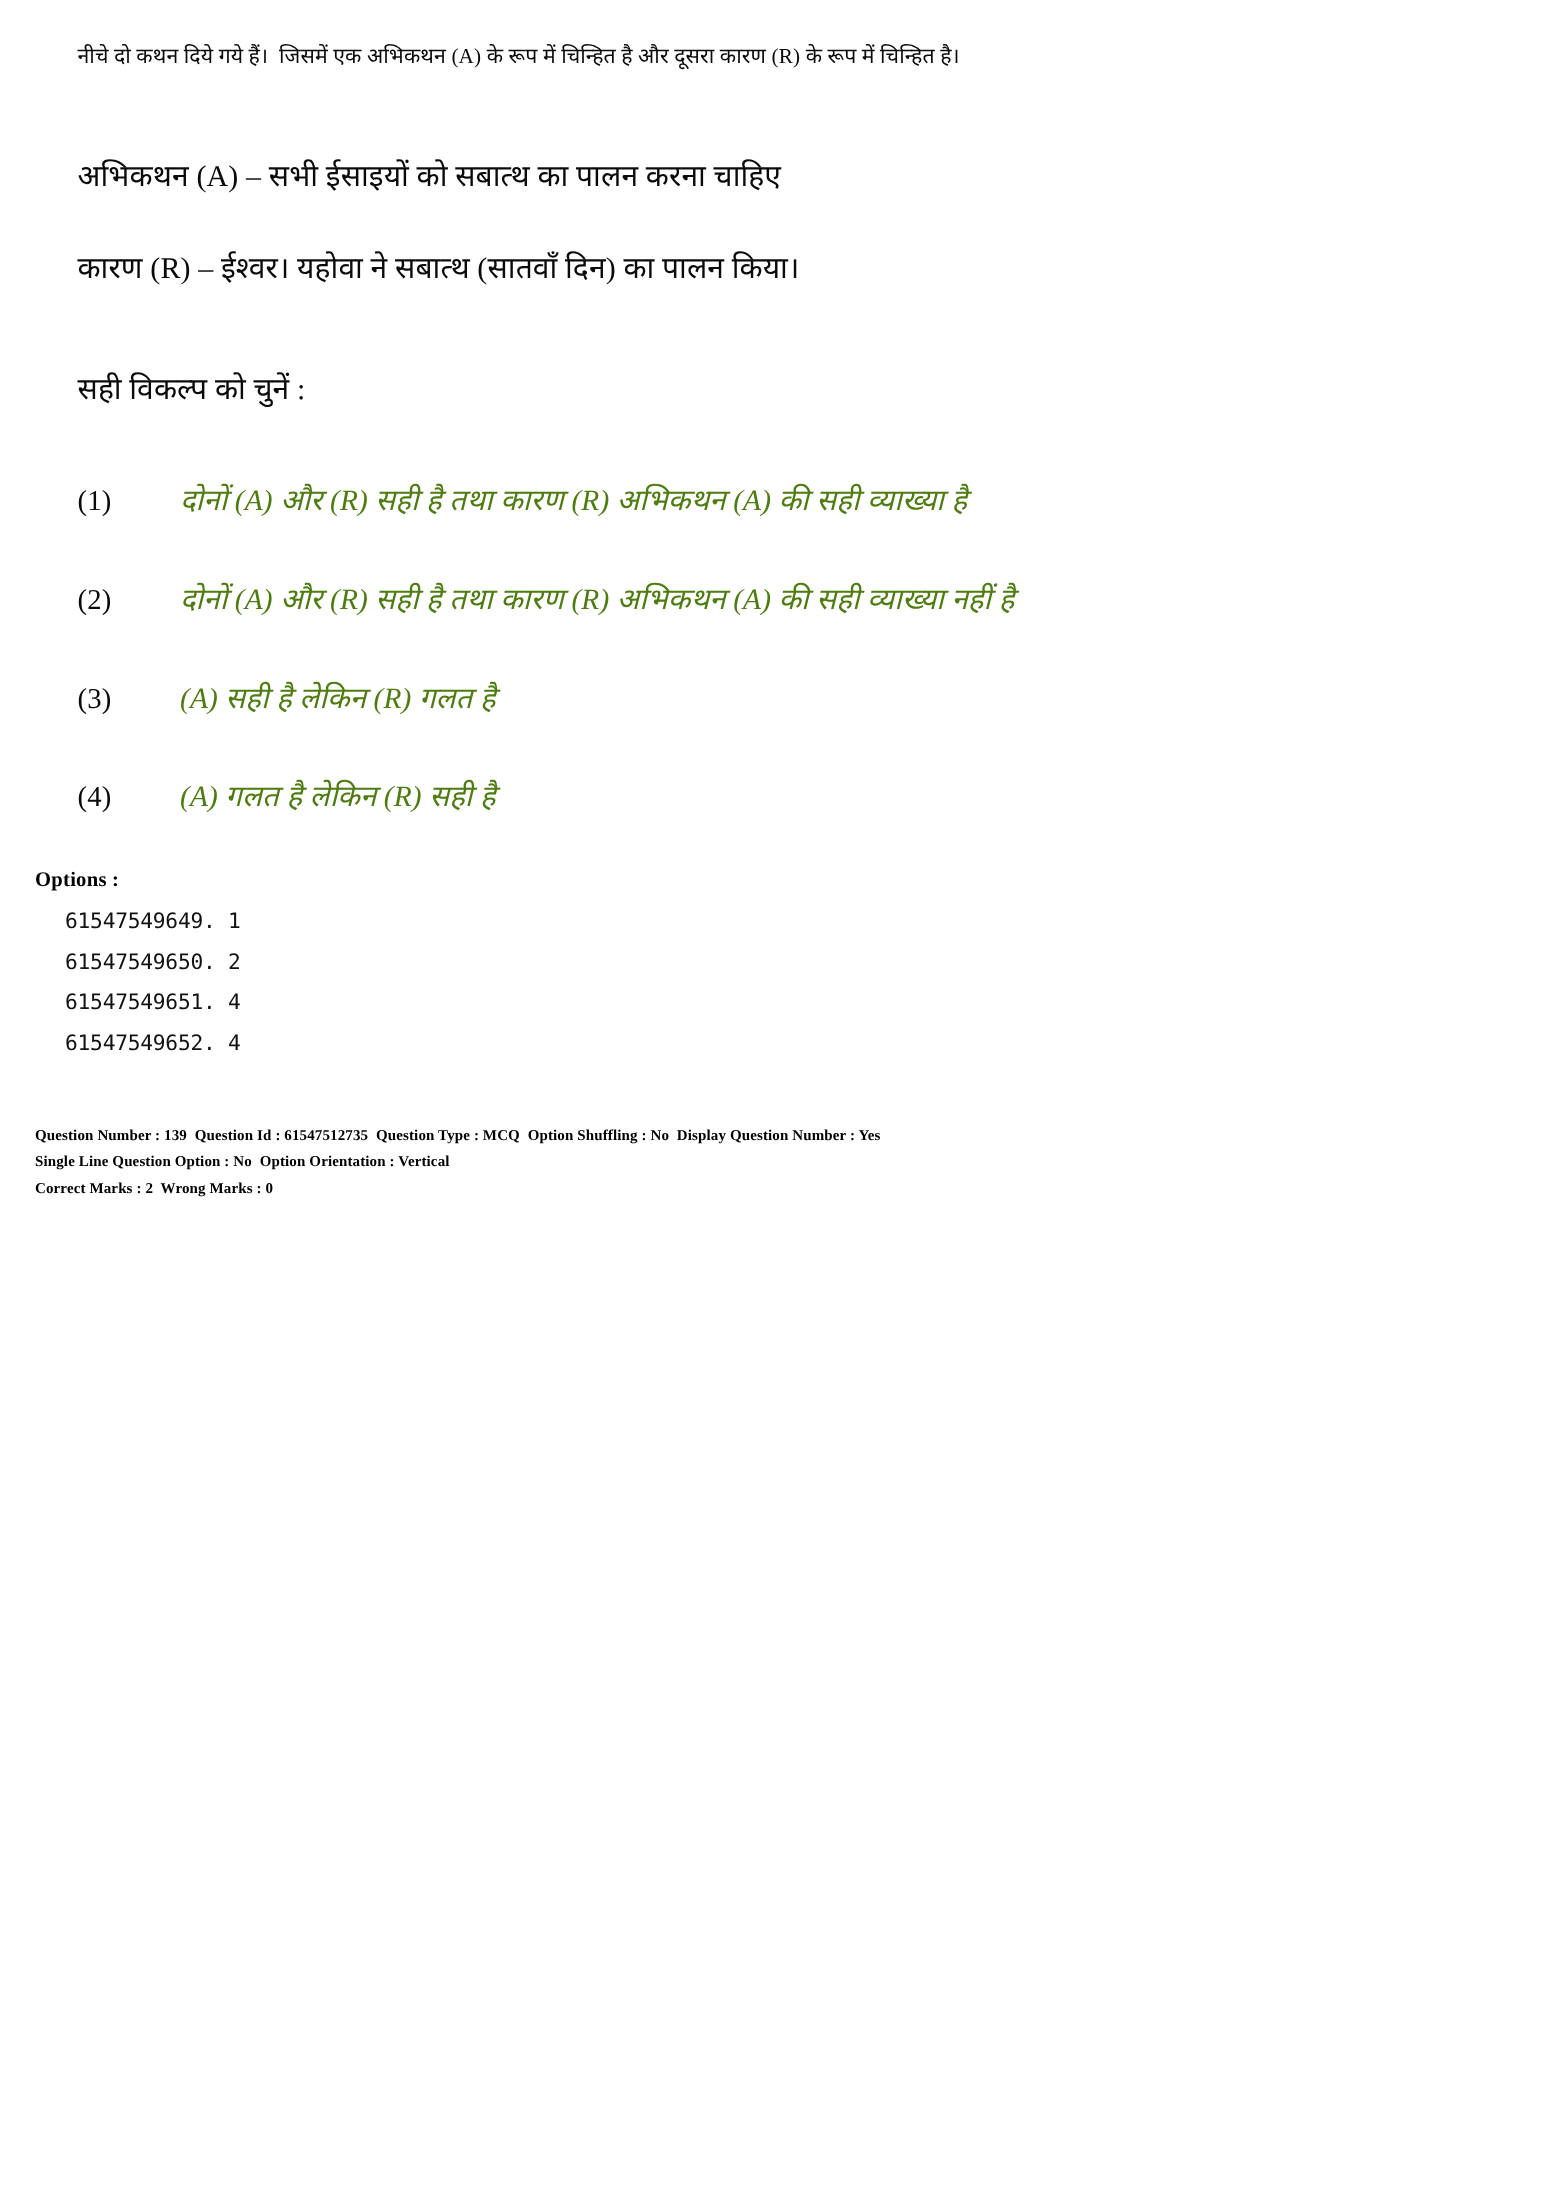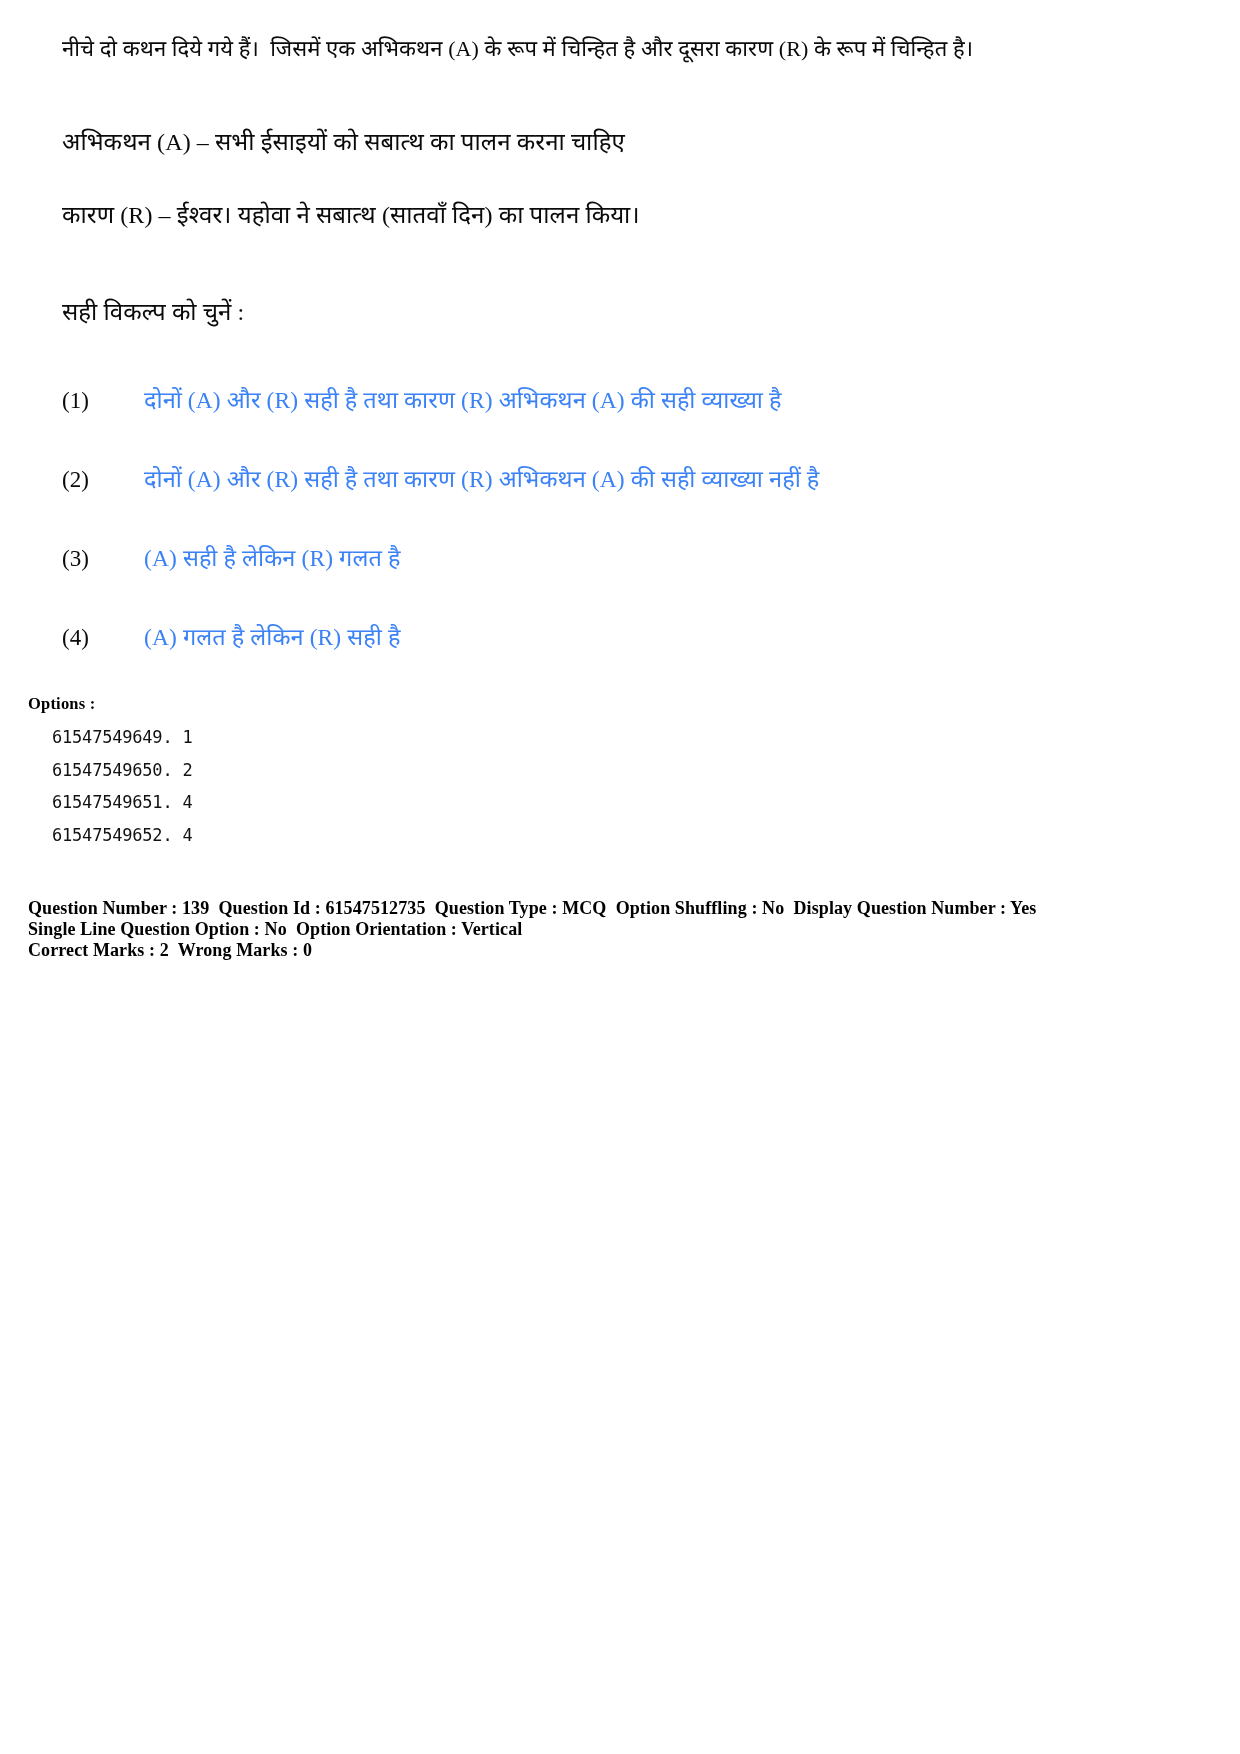--- a/index.html
+++ b/index.html
@@ -33,21 +33,21 @@
   .hindi {
     font-family: "Liberation Serif", "DejaVu Serif", serif;
     font-size: 24px;
     line-height: 1.35;
     color: #0a0a0a;
     letter-spacing: 0.1px;
     white-space: pre-wrap;
   }
 
   .stmt-intro {
-    font-size: 22px;
+    font-size: 17px;
     margin: 0;
   }
 
   .row-assertion {
     position: absolute;
     left: 62px;
     top: 126px;
   }
   .row-reason {
     position: absolute;
@@ -75,21 +75,22 @@
   .opt-num {
     width: 82px;
     flex: 0 0 82px;
     font-family: "Liberation Serif", "DejaVu Serif", serif;
     font-size: 23px;
     color: #0a0a0a;
   }
   .opt-text {
     font-size: 23.5px;
     line-height: 1.3;
-    color: #3b82f6;
+    color: #4d7c0f;
+    font-style: italic;
   }
 
   
   .meta {
     position: absolute;
     left: 28px;
     top: 694px;
     width: 1180px;
   }
   .meta-title {
@@ -114,21 +115,21 @@
     margin-left: 24px;
   }
 
   .qmeta {
     position: absolute;
     left: 28px;
     top: 898px;
     width: 1180px;
     font-family: "Liberation Serif", "DejaVu Serif", serif;
     font-weight: bold;
-    font-size: 18px;
+    font-size: 12px;
     line-height: 21px;
     color: #000;
     letter-spacing: 0.1px;
   }
   .qmeta div { white-space: pre-wrap; }
 </style>
 </head>
 <body>
 
 <div class="page">

